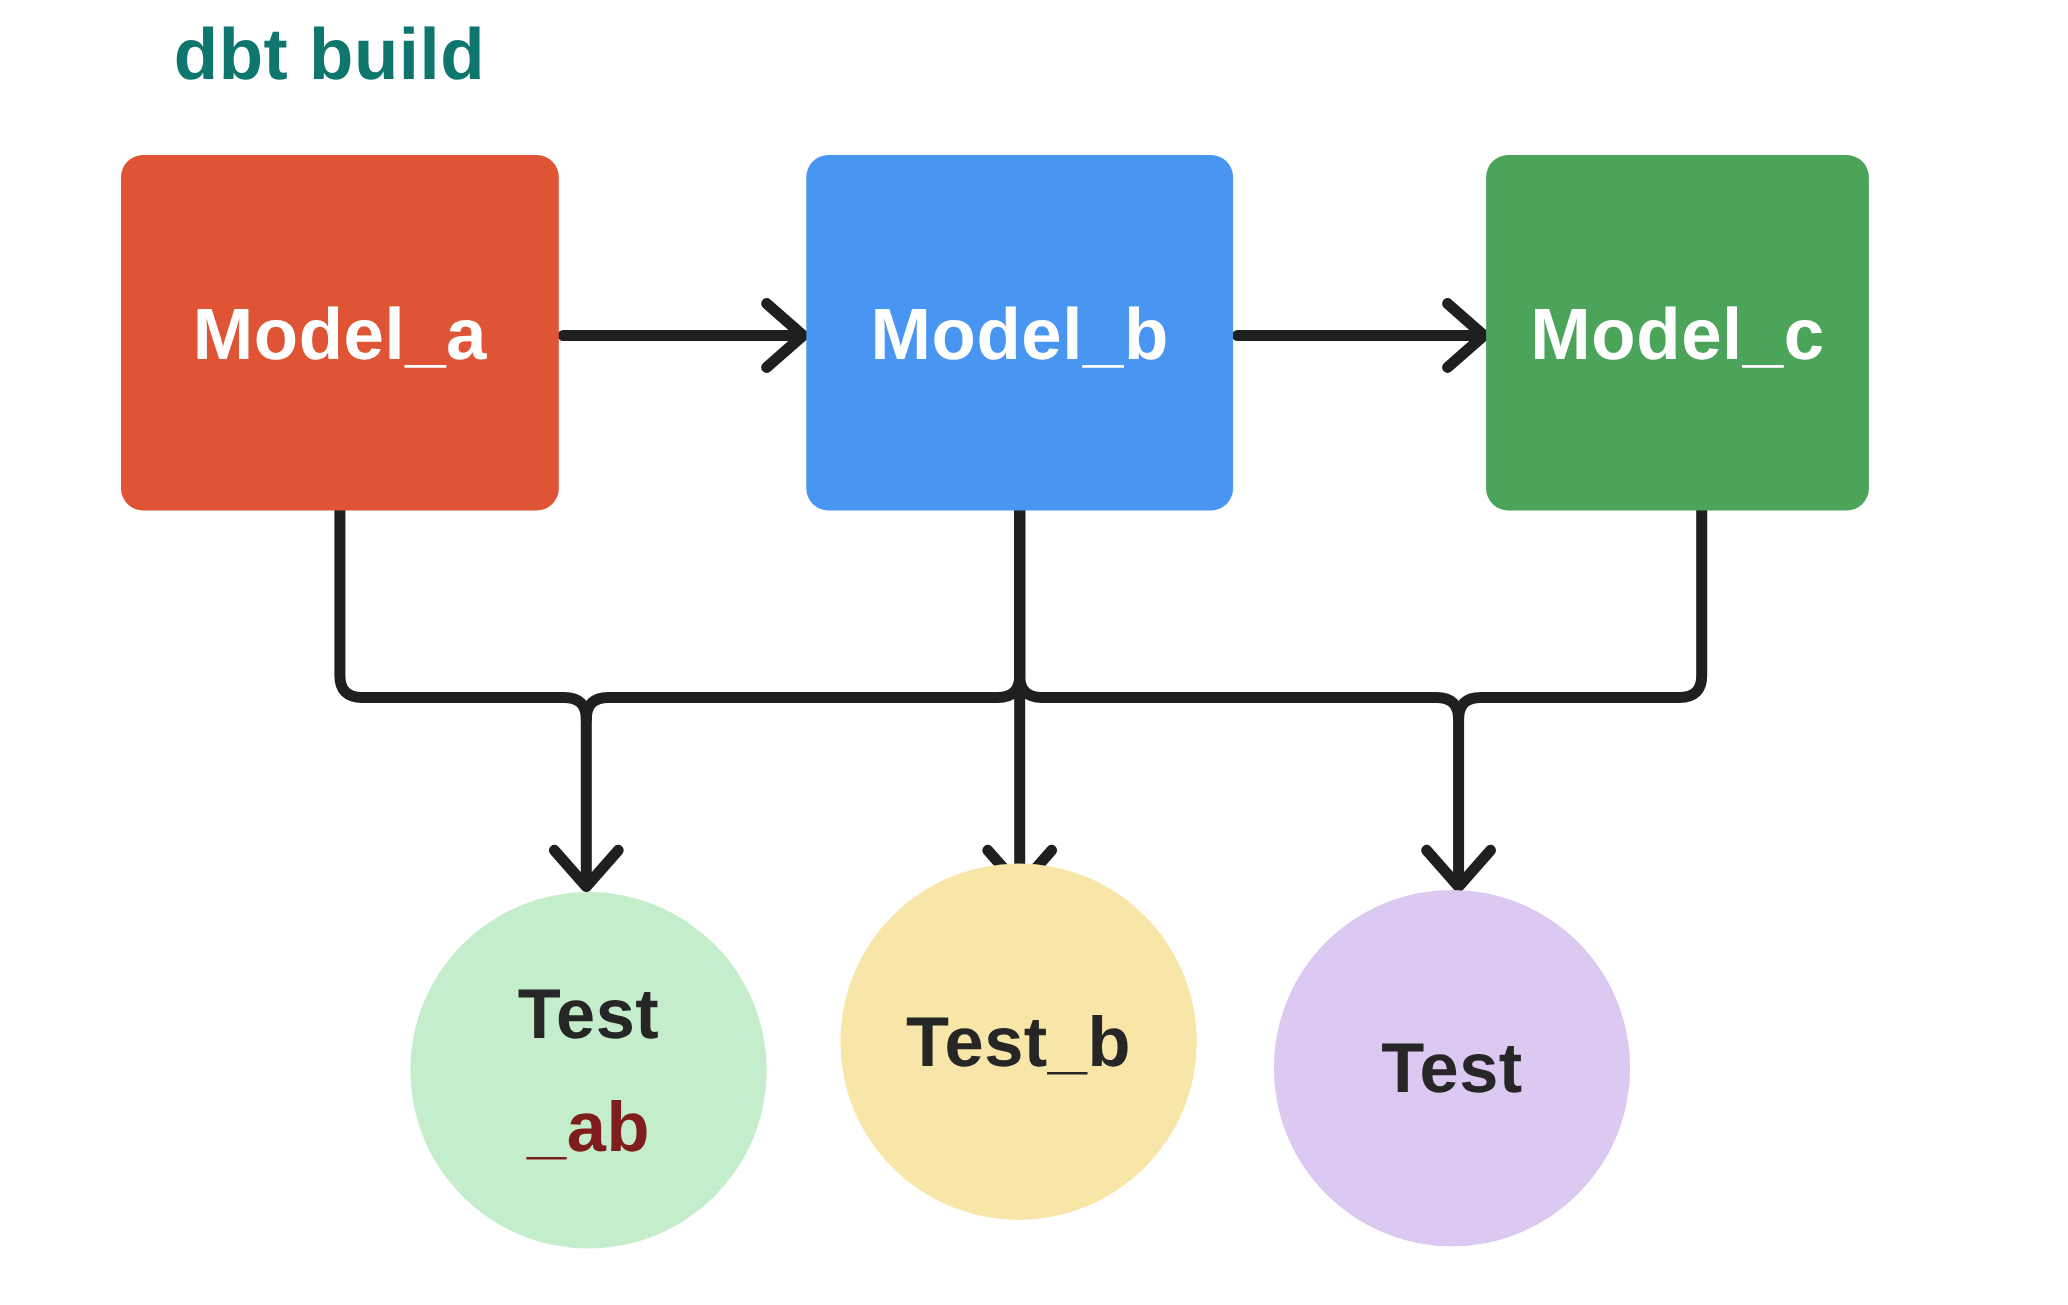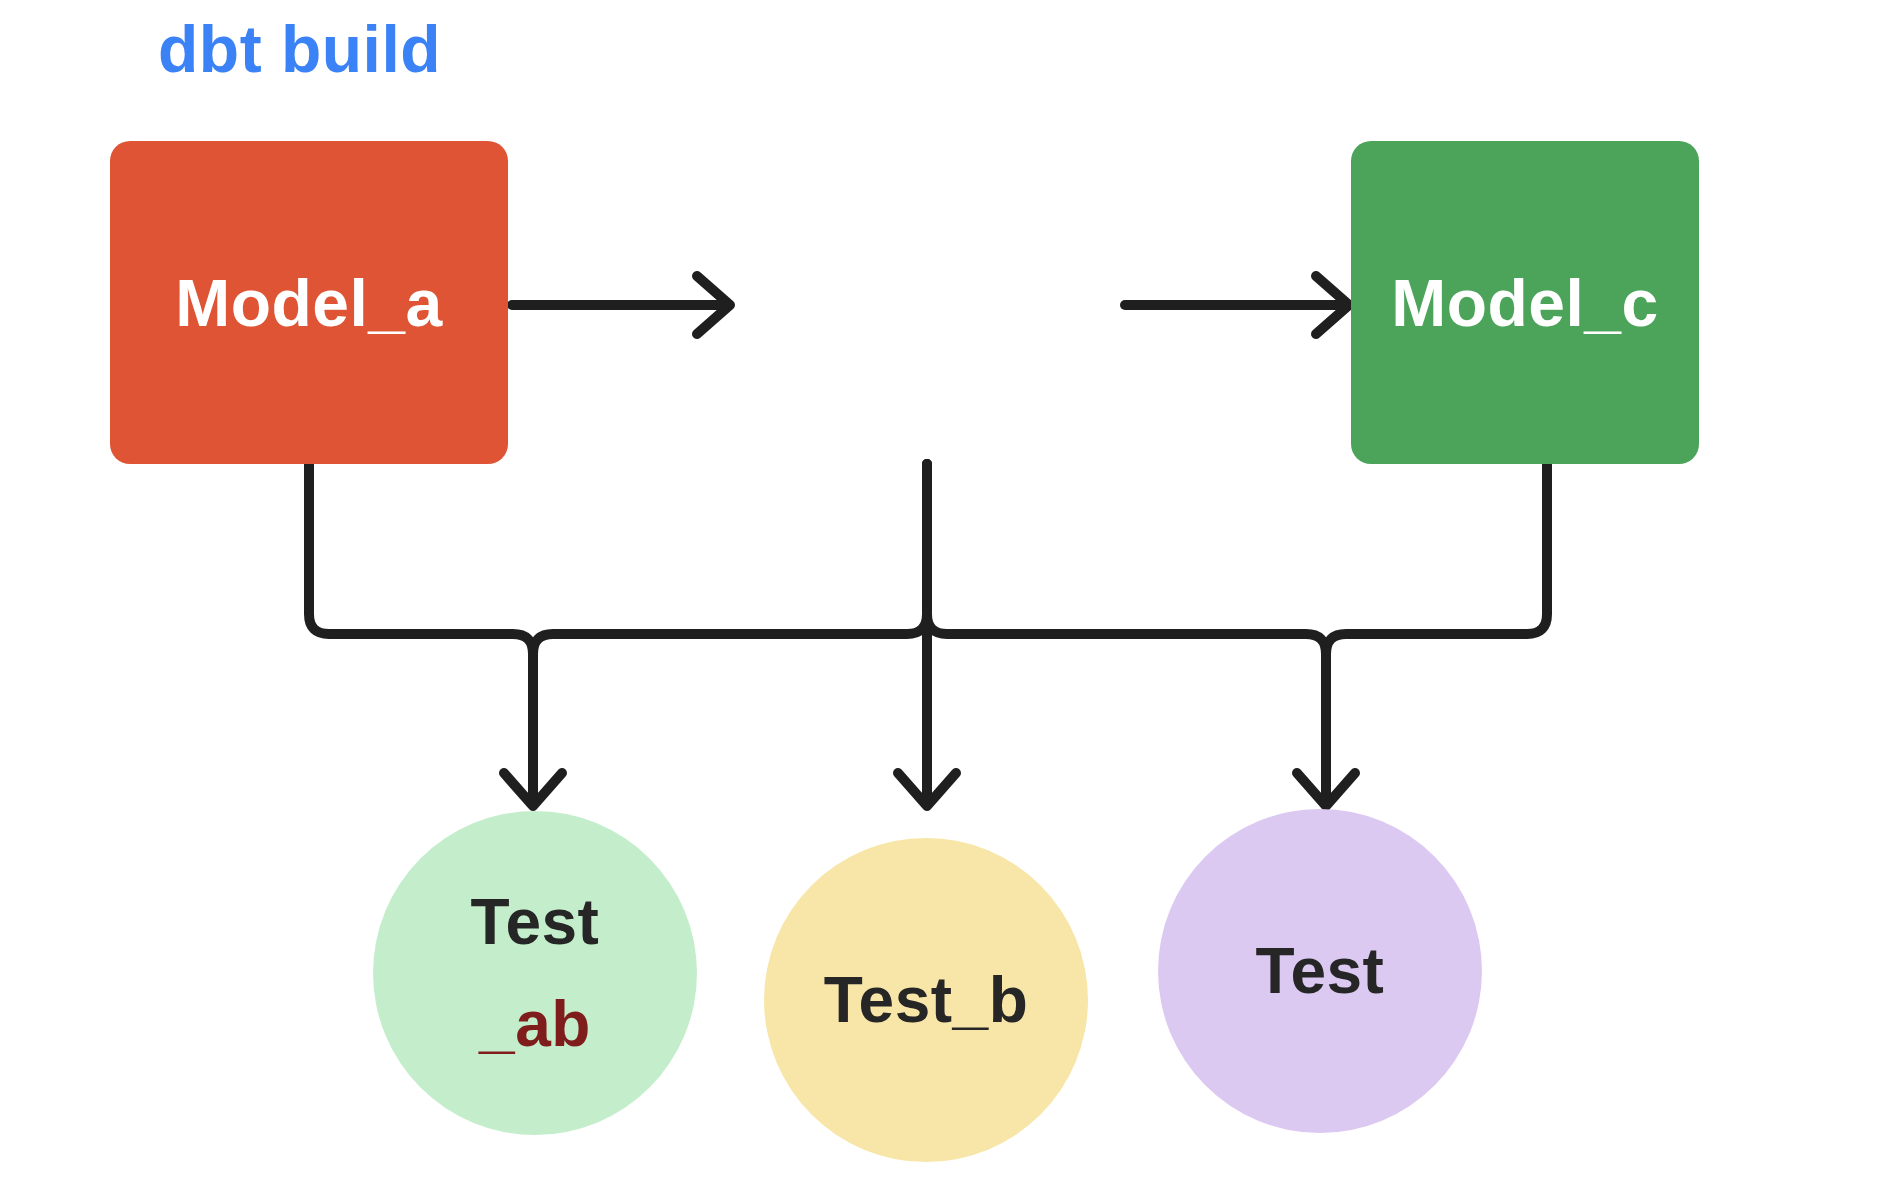--- a/index.html
+++ b/index.html
@@ -54,29 +54,29 @@
     justify-content: center;
     text-align: center;
   }
   .test-circle span {
     font-size: 64px;
     font-weight: 600;
     line-height: 1.6;
     letter-spacing: 0.5px;
   }
   .test-ab { left: 373px; top: 811px; }
-  .test-b  { left: 764px; top: 838px; }
+  .test-b  { left: 764px; top: 785px; }
   .test-bc { left: 1158px; top: 809px; }
 </style>
 </head>
 <body style="background: rgb(255, 255, 255);">
 
 <div class="canvas">
 
-  <div class="title" style="color: #3b82f6;">dbt build</div>
+  <div class="title" style="color: #0f766e;">dbt build</div>
 
   <svg class="edges-svg" viewBox="0 0 1880 1186" xmlns="http://www.w3.org/2000/svg">
     <g fill="none" stroke-width="10" stroke-linecap="round" stroke-linejoin="round" stroke="#1F1F1F">
 
       <path d="M512 305 H724"></path>
       <path d="M697 276 L730 305 L697 334"></path>
 
       <path d="M1125 305 H1343"></path>
       <path d="M1316 276 L1349 305 L1316 334"></path>
 
@@ -92,20 +92,23 @@
 
       <path d="M1547 464 V614 Q1547 634 1527 634 H1346 Q1326 634 1326 654"></path>
       <path d="M1297 773 L1326 806 L1355 773"></path>
     </g>
   </svg>
 
   <div class="model-box model-a" style="background-color: rgb(222, 84, 52);">
     <span class="label" style="color: rgb(255, 255, 255);">Model_a</span>
   </div>
 
+  <div class="model-box model-b" style="background-color: rgb(72, 150, 241);">
+    <span class="label" style="color: rgb(255, 255, 255);">Model_b</span>
+  </div>
 
   <div class="model-box model-c" style="background-color: rgb(76, 164, 90);">
     <span class="label" style="color: rgb(255, 255, 255);">Model_c</span>
   </div>
 
   <div class="test-circle test-ab" style="background-color: rgb(196, 238, 203);">
     <span style="color: rgb(38, 38, 38);">Test</span>
     <span style="color: #7f1d1d;">_ab</span>
   </div>
 

